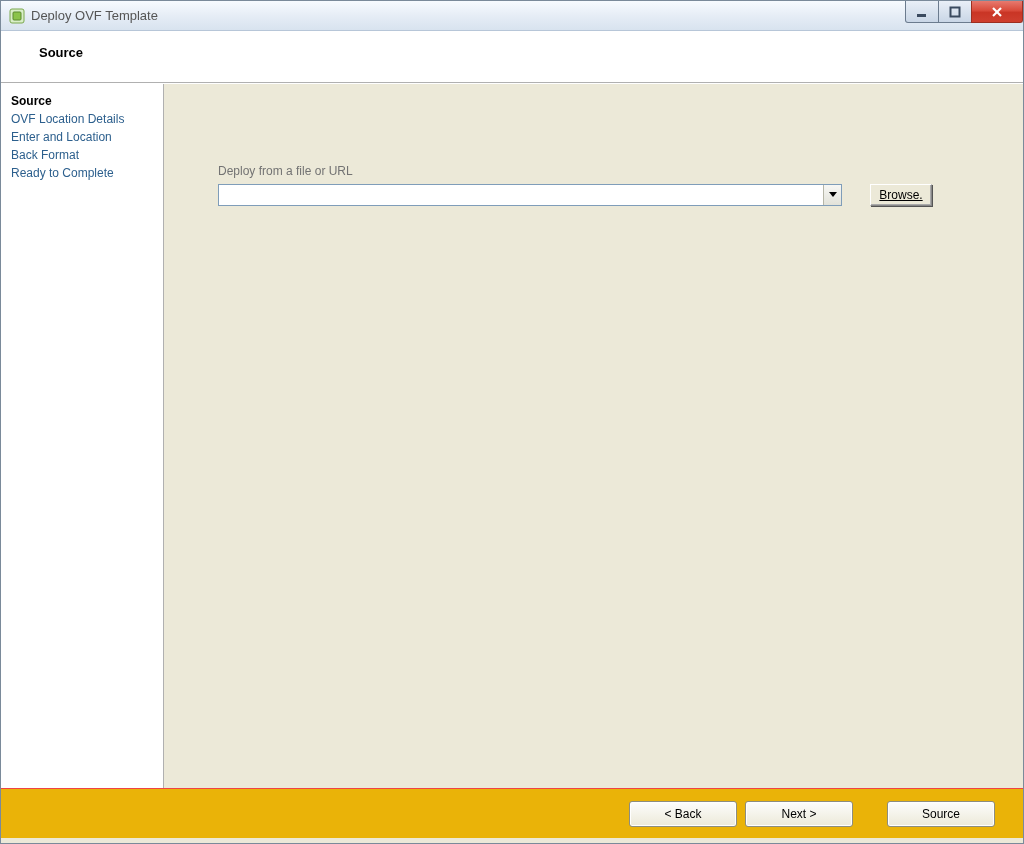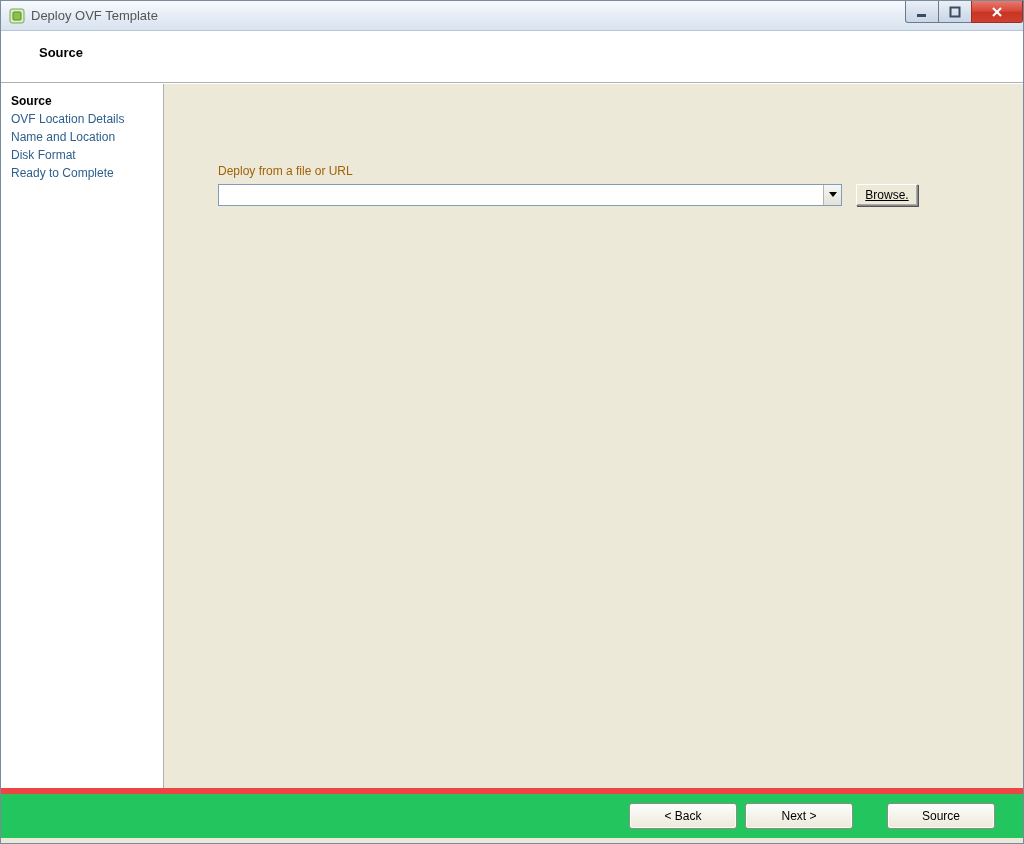--- a/index.html
+++ b/index.html
@@ -106,27 +106,27 @@
       font-weight: bold;
     }
     .main-pane {
       flex: 1;
       padding: 80px 30px 20px 54px;
       background: #ece9d8;
       position: relative;
     }
     .field-label {
       font-size: 12px;
-      color: #a16207;
+      color: #737373;
       margin-bottom: 6px;
     }
     .input-row {
       display: flex;
       align-items: center;
-      gap: 14px;
+      gap: 28px;
       margin-bottom: 10px;
     }
     .combo {
       flex: 0 0 624px;
       height: 22px;
       border: 1px solid #7f9db9;
       background: #fff;
       display: flex;
       align-items: stretch;
     }
@@ -164,22 +164,22 @@
     }
     .help-text {
       font-size: 12px;
       color: #000;
       max-width: 720px;
       line-height: 17px;
     }
     
     .footer {
       height: 50px;
-      background: #22c55e;
-      border-top: 6px solid #ef4444;
+      background: #eab308;
+      border-top: 1px solid #ef4444;
       display: flex;
       align-items: center;
       justify-content: flex-end;
       padding-right: 28px;
       gap: 8px;
     }
     .nav-btn {
       width: 108px;
       height: 26px;
       background: linear-gradient(to bottom, #fdfdfc, #ece9d8);
@@ -230,22 +230,22 @@
   </div>
 
   <div class="header-strip">
     <div class="header-title">Source</div>
   </div>
 
   <div class="wizard-body">
     <div class="sidebar">
       <div class="step active">Source</div>
       <div class="step">OVF Location Details</div>
-      <div class="step">Name and Location</div>
-      <div class="step">Disk Format</div>
+      <div class="step">Enter and Location</div>
+      <div class="step">Back Format</div>
       <div class="step">Ready to Complete</div>
     </div>
 
     <div class="main-pane">
       <div class="field-label">Deploy from a file or URL</div>
       <div class="input-row">
         <div class="combo">
           <input type="text" value="" style="">
           <div class="combo-arrow">
             <svg width="8" height="6" viewBox="0 0 8 6">

